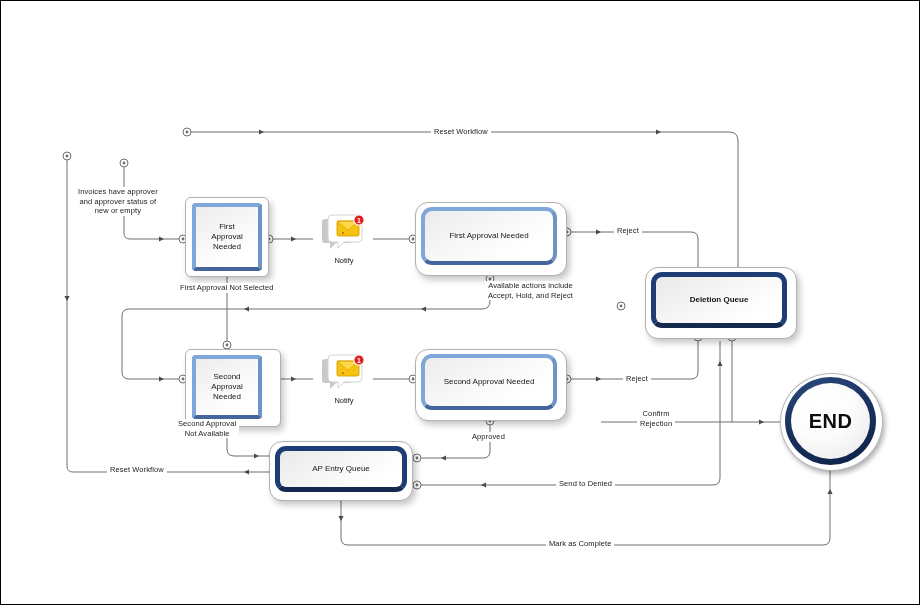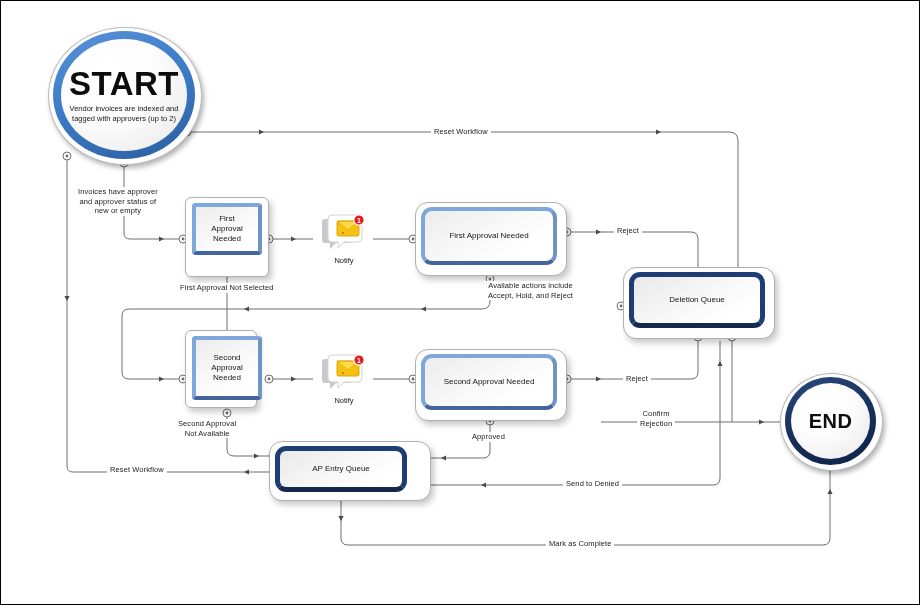--- a/index.html
+++ b/index.html
@@ -229,69 +229,60 @@
       <circle class="port" cx="340" cy="496" r="4"></circle>
         <circle class="portdot" cx="340" cy="496" r="1.4"></circle>
 
       <circle class="port" cx="784" cy="421" r="4"></circle>
         <circle class="portdot" cx="784" cy="421" r="1.4"></circle>
       <circle class="port" cx="829" cy="466" r="4"></circle>
         <circle class="portdot" cx="829" cy="466" r="1.4"></circle>
     </g>
   </svg>
 
-  <div class="node" style="left:47px;top:26px;width:152px;height:136px;">
-    <div class="circ-outer" style="left:0;top:0;width:152px;height:136px;border-radius:50%;"></div>
-    <div class="circ-ring" style="left:5px;top:4px;width:142px;height:128px;
-                background:linear-gradient(160deg,#5a93d8 0%,#3d7cc9 45%,#2b5f9e 100%);"></div>
-    <div class="circ-face" style="left:13px;top:12px;width:126px;height:112px;">
-      <div class="start-title">START</div>
-      <div class="start-sub">Vendor invoices are indexed and tagged with approvers (up to 2)</div>
-    </div>
-  </div>
 
   <div class="node" style="left:779px;top:372px;width:101px;height:96px;">
     <div class="circ-outer" style="left:0;top:0;width:101px;height:96px;border-radius:50%;"></div>
     <div class="circ-ring" style="left:5px;top:4px;width:91px;height:88px;
                 background:linear-gradient(160deg,#2b4a7d 0%,#17305c 50%,#0f2246 100%);"></div>
     <div class="circ-face" style="left:11px;top:10px;width:79px;height:76px;">
       <div class="end-title">END</div>
     </div>
   </div>
 
   <div class="node sq" style="left:184px;top:196px;width:84px;height:80px;">
     <div class="node-shell"></div>
-    <div class="node-body lite" style="left:7px;top:6px;width:70px;height:52px;white-space:pre-line;">First
+    <div class="node-body lite" style="left:7px;top:6px;width:70px;height:68px;white-space:pre-line;">First
 Approval
 Needed</div>
   </div>
 
   <div class="node rr" style="left:414px;top:201px;width:152px;height:74px;">
     <div class="node-shell"></div>
     <div class="node-body lite" style="left:6px;top:5px;width:136px;height:58px;">First Approval Needed</div>
   </div>
 
-  <div class="node sq" style="left:184px;top:329px;width:72px;height:78px;">
+  <div class="node sq" style="left:184px;top:348px;width:96px;height:78px;">
     <div class="node-shell"></div>
     <div class="node-body lite" style="left:7px;top:6px;width:70px;height:64px;white-space:pre-line;">Second
 Approval
 Needed</div>
   </div>
 
   <div class="node rr" style="left:414px;top:348px;width:152px;height:72px;">
     <div class="node-shell"></div>
     <div class="node-body lite" style="left:6px;top:5px;width:136px;height:56px;">Second Approval Needed</div>
   </div>
 
-  <div class="node rr" style="left:622px;top:266px;width:152px;height:72px;">
+  <div class="node rr" style="left:644px;top:266px;width:152px;height:72px;font-weight:bold;">
     <div class="node-shell"></div>
     <div class="node-body dark" style="left:6px;top:5px;width:136px;height:56px;">Deletion Queue</div>
   </div>
 
-  <div class="node rr" style="left:268px;top:440px;width:162px;height:60px;">
+  <div class="node rr" style="left:268px;top:440px;width:144px;height:60px;">
     <div class="node-shell"></div>
     <div class="node-body dark" style="left:6px;top:5px;width:132px;height:46px;">AP Entry Queue</div>
   </div>
 
   <div class="notify" style="left:320px;top:212px;">
     <svg width="46" height="52" viewBox="0 0 46 52" xmlns="http://www.w3.org/2000/svg">
       <path d="M4,6 h24 a3,3 0 0 1 3,3 v18 a3,3 0 0 1 -3,3 h-13 l-6,6 v-6 h-5 a3,3 0 0 1 -3,-3 v-18 a3,3 0 0 1 3,-3 z" fill="#c9c9c9"></path>
       <path d="M11,2 h26 a4,4 0 0 1 4,4 v19 a4,4 0 0 1 -4,4 h-14 l-6,6 v-6 h-6 a4,4 0 0 1 -4,-4 v-19 a4,4 0 0 1 4,-4 z" fill="#ffffff" stroke="#d3d3d3" stroke-width="1"></path>
       <rect x="16" y="8" width="22" height="15" rx="1.5" fill="#f5c20f"></rect>
       <path d="M16,8 L27,17 L38,8 Z" fill="#fcd94b" stroke="#e0a800" stroke-width=".7"></path>
@@ -335,17 +326,17 @@
   <div class="elabel" style="left:174px;top:418px;white-space:pre-line;">Second Approval
 Not Available</div>
 
   <div class="elabel" style="left:468px;top:431px;">Approved</div>
 
   <div class="elabel" style="left:636px;top:408px;white-space:pre-line;">Confirm
 Rejection</div>
 
   <div class="elabel" style="left:106px;top:464px;">Reset Workflow</div>
 
-  <div class="elabel" style="left:555px;top:478px;margin-left:7px;">Send to Denied</div>
+  <div class="elabel" style="left:555px;top:478px;">Send to Denied</div>
 
   <div class="elabel" style="left:545px;top:538px;">Mark as Complete</div>
 
 </div>
 
 </body></html>

